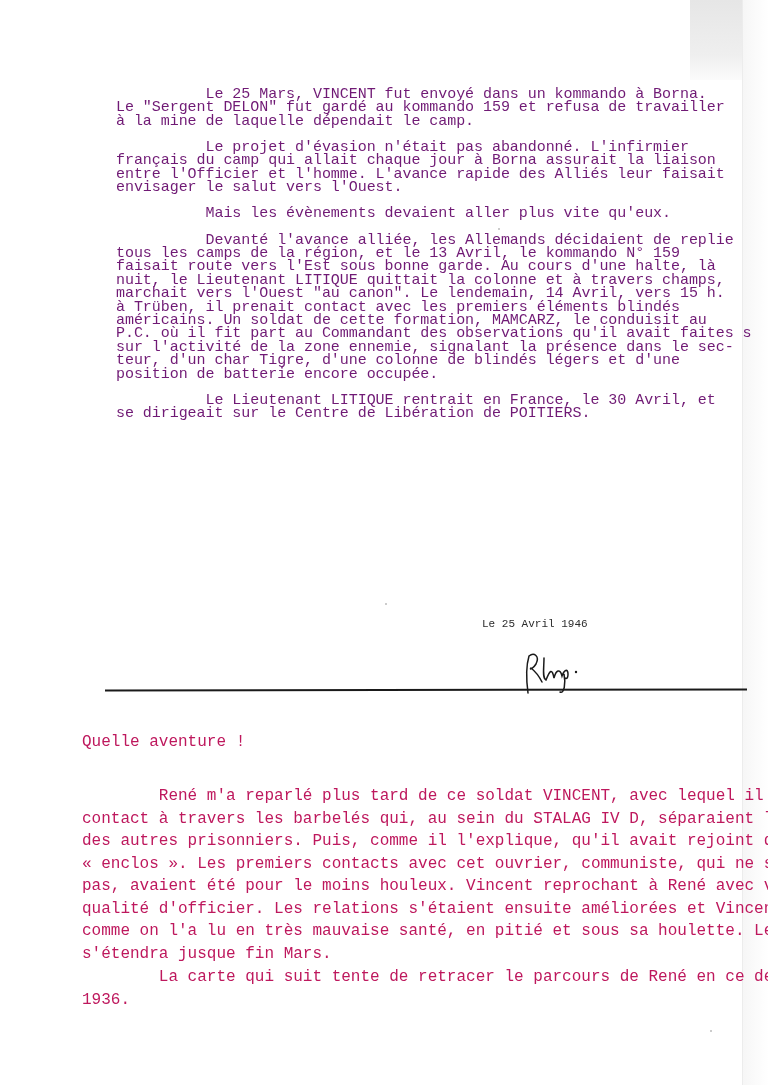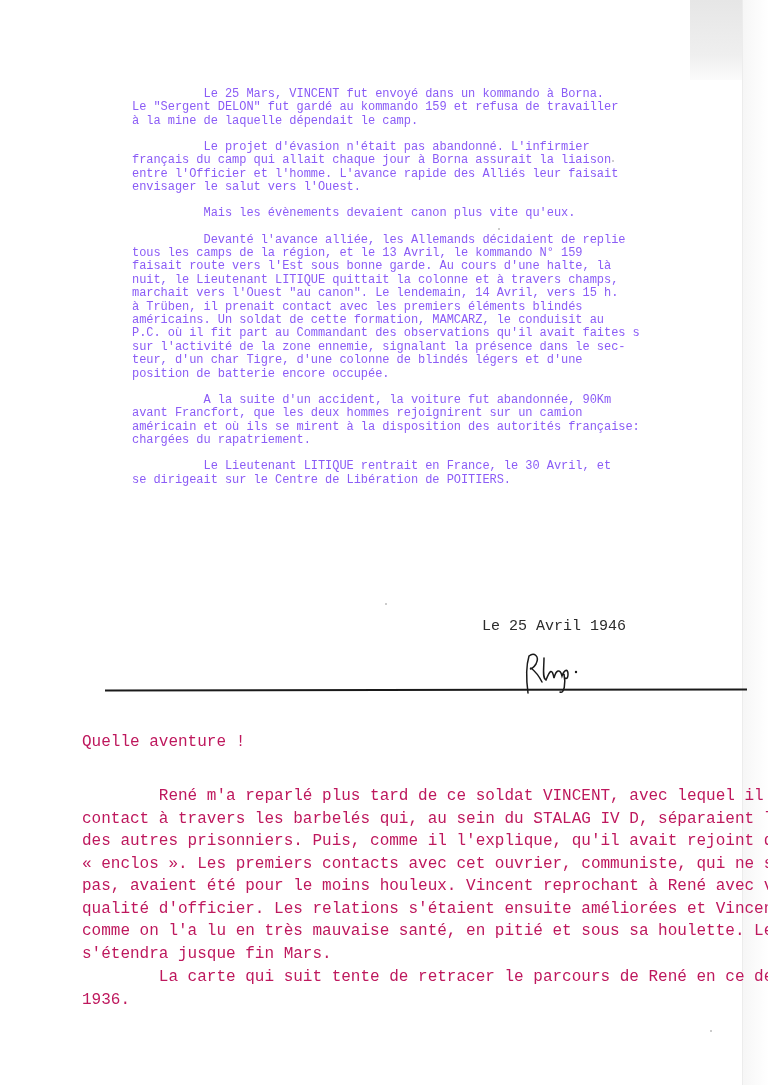--- a/index.html
+++ b/index.html
@@ -11,30 +11,30 @@
     .edge-shadow {
       position: absolute; left: 742px; top: 0; width: 26px; height: 1085px;
       background: linear-gradient(to right, #f6f6f6, #fafafa 40%, #ffffff);
       border-left: 1px solid #ececec;
     }
     .top-shade {
       position: absolute; left: 690px; top: 0; width: 52px; height: 80px;
       background: linear-gradient(to bottom, #e6e6e6, #efefef 70%, #fbfbfb);
     }
     .typed {
-      position: absolute; left: 132px; top: 88px; width: 630px;
+      position: absolute; left: 116px; top: 88px; width: 630px;
       font-family: "Liberation Mono", "DejaVu Sans Mono", monospace;
-      font-size: 12px; line-height: 13.4px; color: #8b5cf6;
+      font-size: 15px; line-height: 13.4px; color: #701a75;
       letter-spacing: -0.05px;
     }
     .typed p { margin: 0 0 12.8px 0; white-space: pre; }
     .date-line {
       position: absolute; left: 482px; top: 618px;
       font-family: "Liberation Mono", "DejaVu Sans Mono", monospace;
-      font-size: 15px; color: #2c2c2c; white-space: pre;
+      font-size: 11px; color: #2c2c2c; white-space: pre;
     }
     .signature {
       position: absolute; left: 520px; top: 648px; width: 70px; height: 50px;
     }
     .rule {
       position: absolute; left: 105px; top: 689px; width: 642px; height: 2px;
       background: #1a1a1a; transform: skewY(-0.1deg);
     }
     .serif {
       position: absolute; left: 82px; width: 640px;
@@ -55,36 +55,32 @@
   <div class="top-shade"></div>
 
   <div class="typed">
     <p>          Le 25 Mars, VINCENT fut envoyé dans un kommando à Borna.
 Le "Sergent DELON" fut gardé au kommando 159 et refusa de travailler
 à la mine de laquelle dépendait le camp.</p>
     <p>          Le projet d'évasion n'était pas abandonné. L'infirmier
 français du camp qui allait chaque jour à Borna assurait la liaison
 entre l'Officier et l'homme. L'avance rapide des Alliés leur faisait
 envisager le salut vers l'Ouest.</p>
-    <p>          Mais les évènements devaient canon plus vite qu'eux.</p>
+    <p>          Mais les évènements devaient aller plus vite qu'eux.</p>
     <p>          Devanté l'avance alliée, les Allemands décidaient de replie
 tous les camps de la région, et le 13 Avril, le kommando N° 159
 faisait route vers l'Est sous bonne garde. Au cours d'une halte, là
 nuit, le Lieutenant LITIQUE quittait la colonne et à travers champs,
 marchait vers l'Ouest "au canon". Le lendemain, 14 Avril, vers 15 h.
 à Trüben, il prenait contact avec les premiers éléments blindés
 américains. Un soldat de cette formation, MAMCARZ, le conduisit au
 P.C. où il fit part au Commandant des observations qu'il avait faites s
 sur l'activité de la zone ennemie, signalant la présence dans le sec-
 teur, d'un char Tigre, d'une colonne de blindés légers et d'une
 position de batterie encore occupée.</p>
-    <p>          A la suite d'un accident, la voiture fut abandonnée, 90Km
-avant Francfort, que les deux hommes rejoignirent sur un camion
-américain et où ils se mirent à la disposition des autorités française:
-chargées du rapatriement.</p>
     <p>          Le Lieutenant LITIQUE rentrait en France, le 30 Avril, et
 se dirigeait sur le Centre de Libération de POITIERS.</p>
   </div>
 
   <div class="date-line">Le 25 Avril 1946</div>
 
   <svg class="signature" viewBox="0 0 70 50">
     <path d="M8 45 C 6 30, 6 18, 9 8 C 14 4, 20 8, 16 16 C 13 21, 9 22, 11 20 C 16 24, 20 30, 22 34 M 24 10 C 24 20, 22 30, 26 32 C 30 22, 32 20, 34 30 C 36 22, 40 20, 42 28 C 44 22, 48 20, 48 26 C 48 32, 44 32, 44 26 C 46 36, 44 46, 40 44" fill="none" stroke="#1a1a1a" stroke-width="1.5" stroke-linecap="round"></path>
     <circle cx="56" cy="24" r="1.2" fill="#1a1a1a"></circle>
   </svg>

